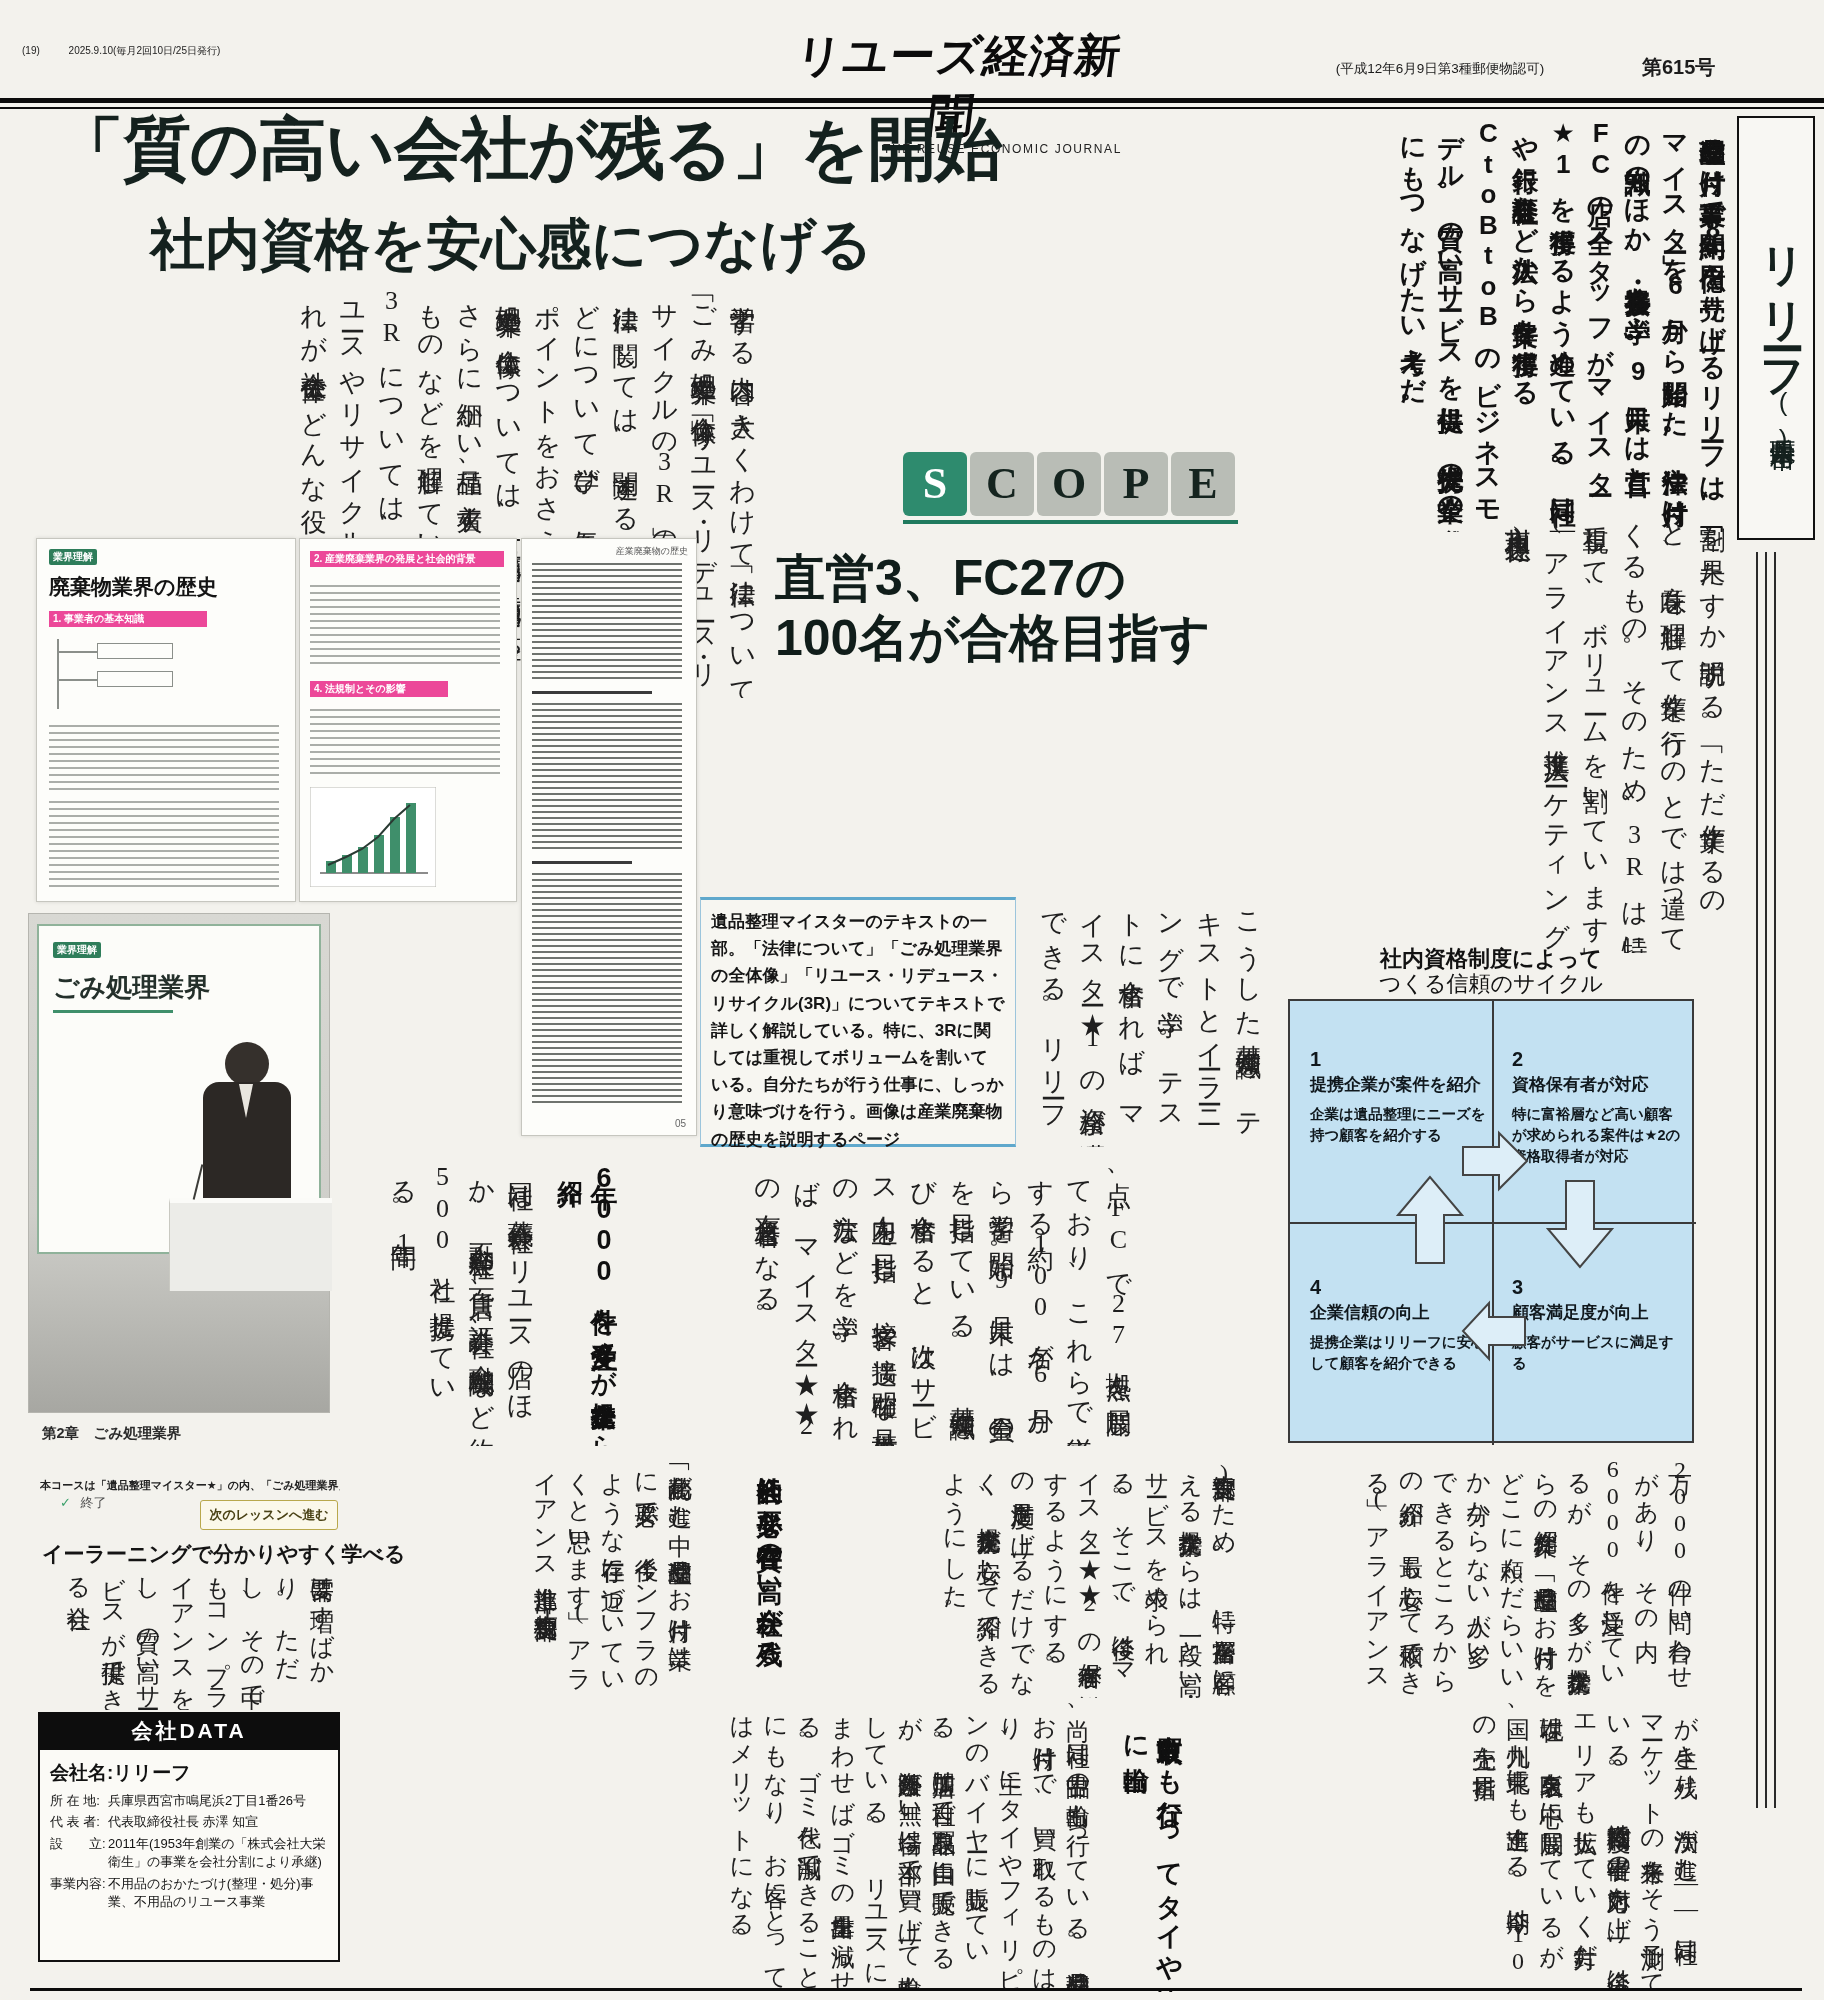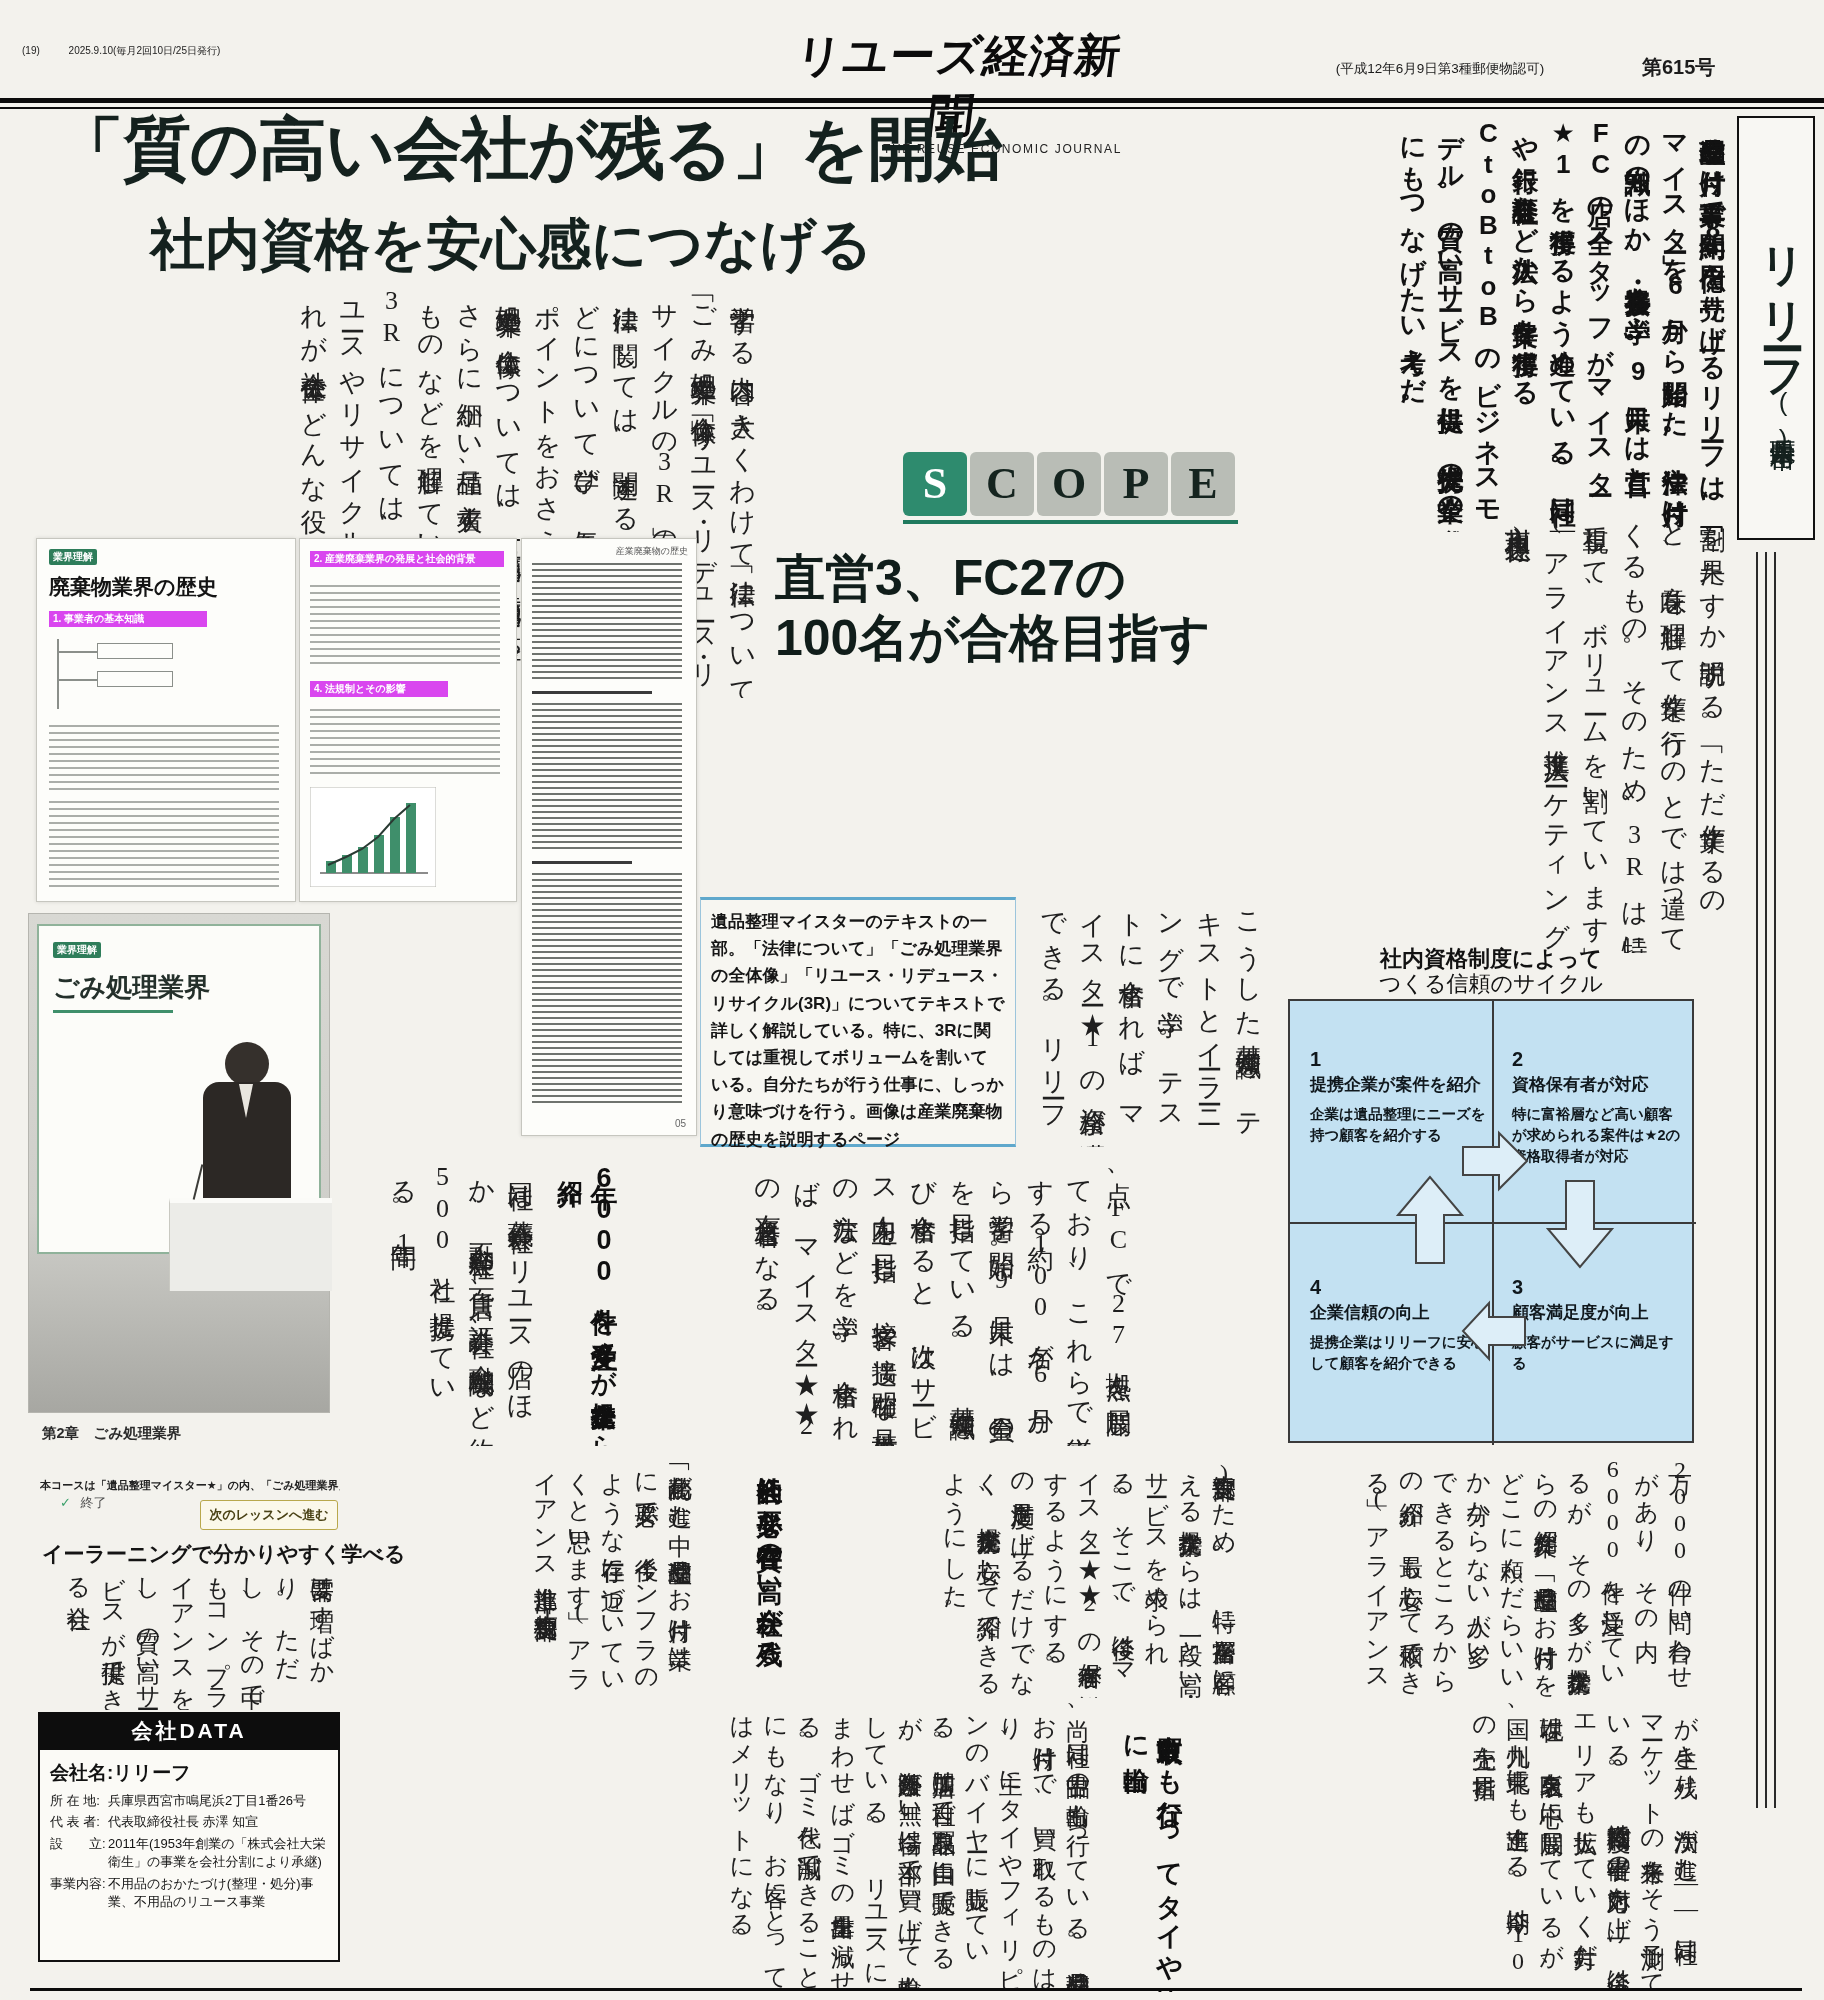--- a/index.html
+++ b/index.html
@@ -11,21 +11,21 @@
   .abs{position:absolute;}
   .serif{font-family:"Liberation Serif","DejaVu Serif",serif;}
   .v{writing-mode:vertical-rl;text-orientation:upright;overflow:hidden;}
   .vt{font-size:26px;line-height:1.5;letter-spacing:0.1em;color:#1f1f1f;}
   .vt-sm{font-size:24px;line-height:1.42;letter-spacing:0.04em;}
   .vlead{font-size:26px;line-height:1.44;letter-spacing:0.02em;font-weight:bold;color:#121212;}
   .vhead{font-weight:bold;line-height:1.28;letter-spacing:0.04em;color:#101010;}
   .rule{background:#0c0c0c;}
   .tl{background:repeating-linear-gradient(180deg,#8f938e 0 2px,transparent 2px 7px);opacity:.75;}
   .tl-dense{background:repeating-linear-gradient(180deg,#6f736e 0 2px,transparent 2px 6px);}
-  .greenbar{background:#d946ef;color:#fff;font-size:10px;line-height:1.2;padding:2px 4px;font-weight:bold;}
+  .greenbar{background:#ec4899;color:#fff;font-size:10px;line-height:1.2;padding:2px 4px;font-weight:bold;}
   .page{background:#fdfdfa;border:1px solid #c6c6bf;box-shadow:0 0 4px rgba(0,0,0,.12);}
   .q{position:absolute;width:176px;color:#10181d;}
   .q .num{font-size:20px;font-weight:bold;line-height:1;}
   .q .qh{font-size:17px;font-weight:bold;margin-top:4px;letter-spacing:0;}
   .q .qb{font-size:14.5px;font-weight:bold;margin-top:8px;line-height:1.45;}
   .drow{display:flex;font-size:13px;line-height:1.42;margin-top:3px;color:#141414;}
   .drow .lbl{width:58px;flex:0 0 58px;}
   .drow .val{flex:1;}
   .scope-tile{display:inline-block;width:64px;height:64px;margin-right:3px;text-align:center;
     font-size:44px;line-height:64px;font-weight:bold;border-radius:6px;

